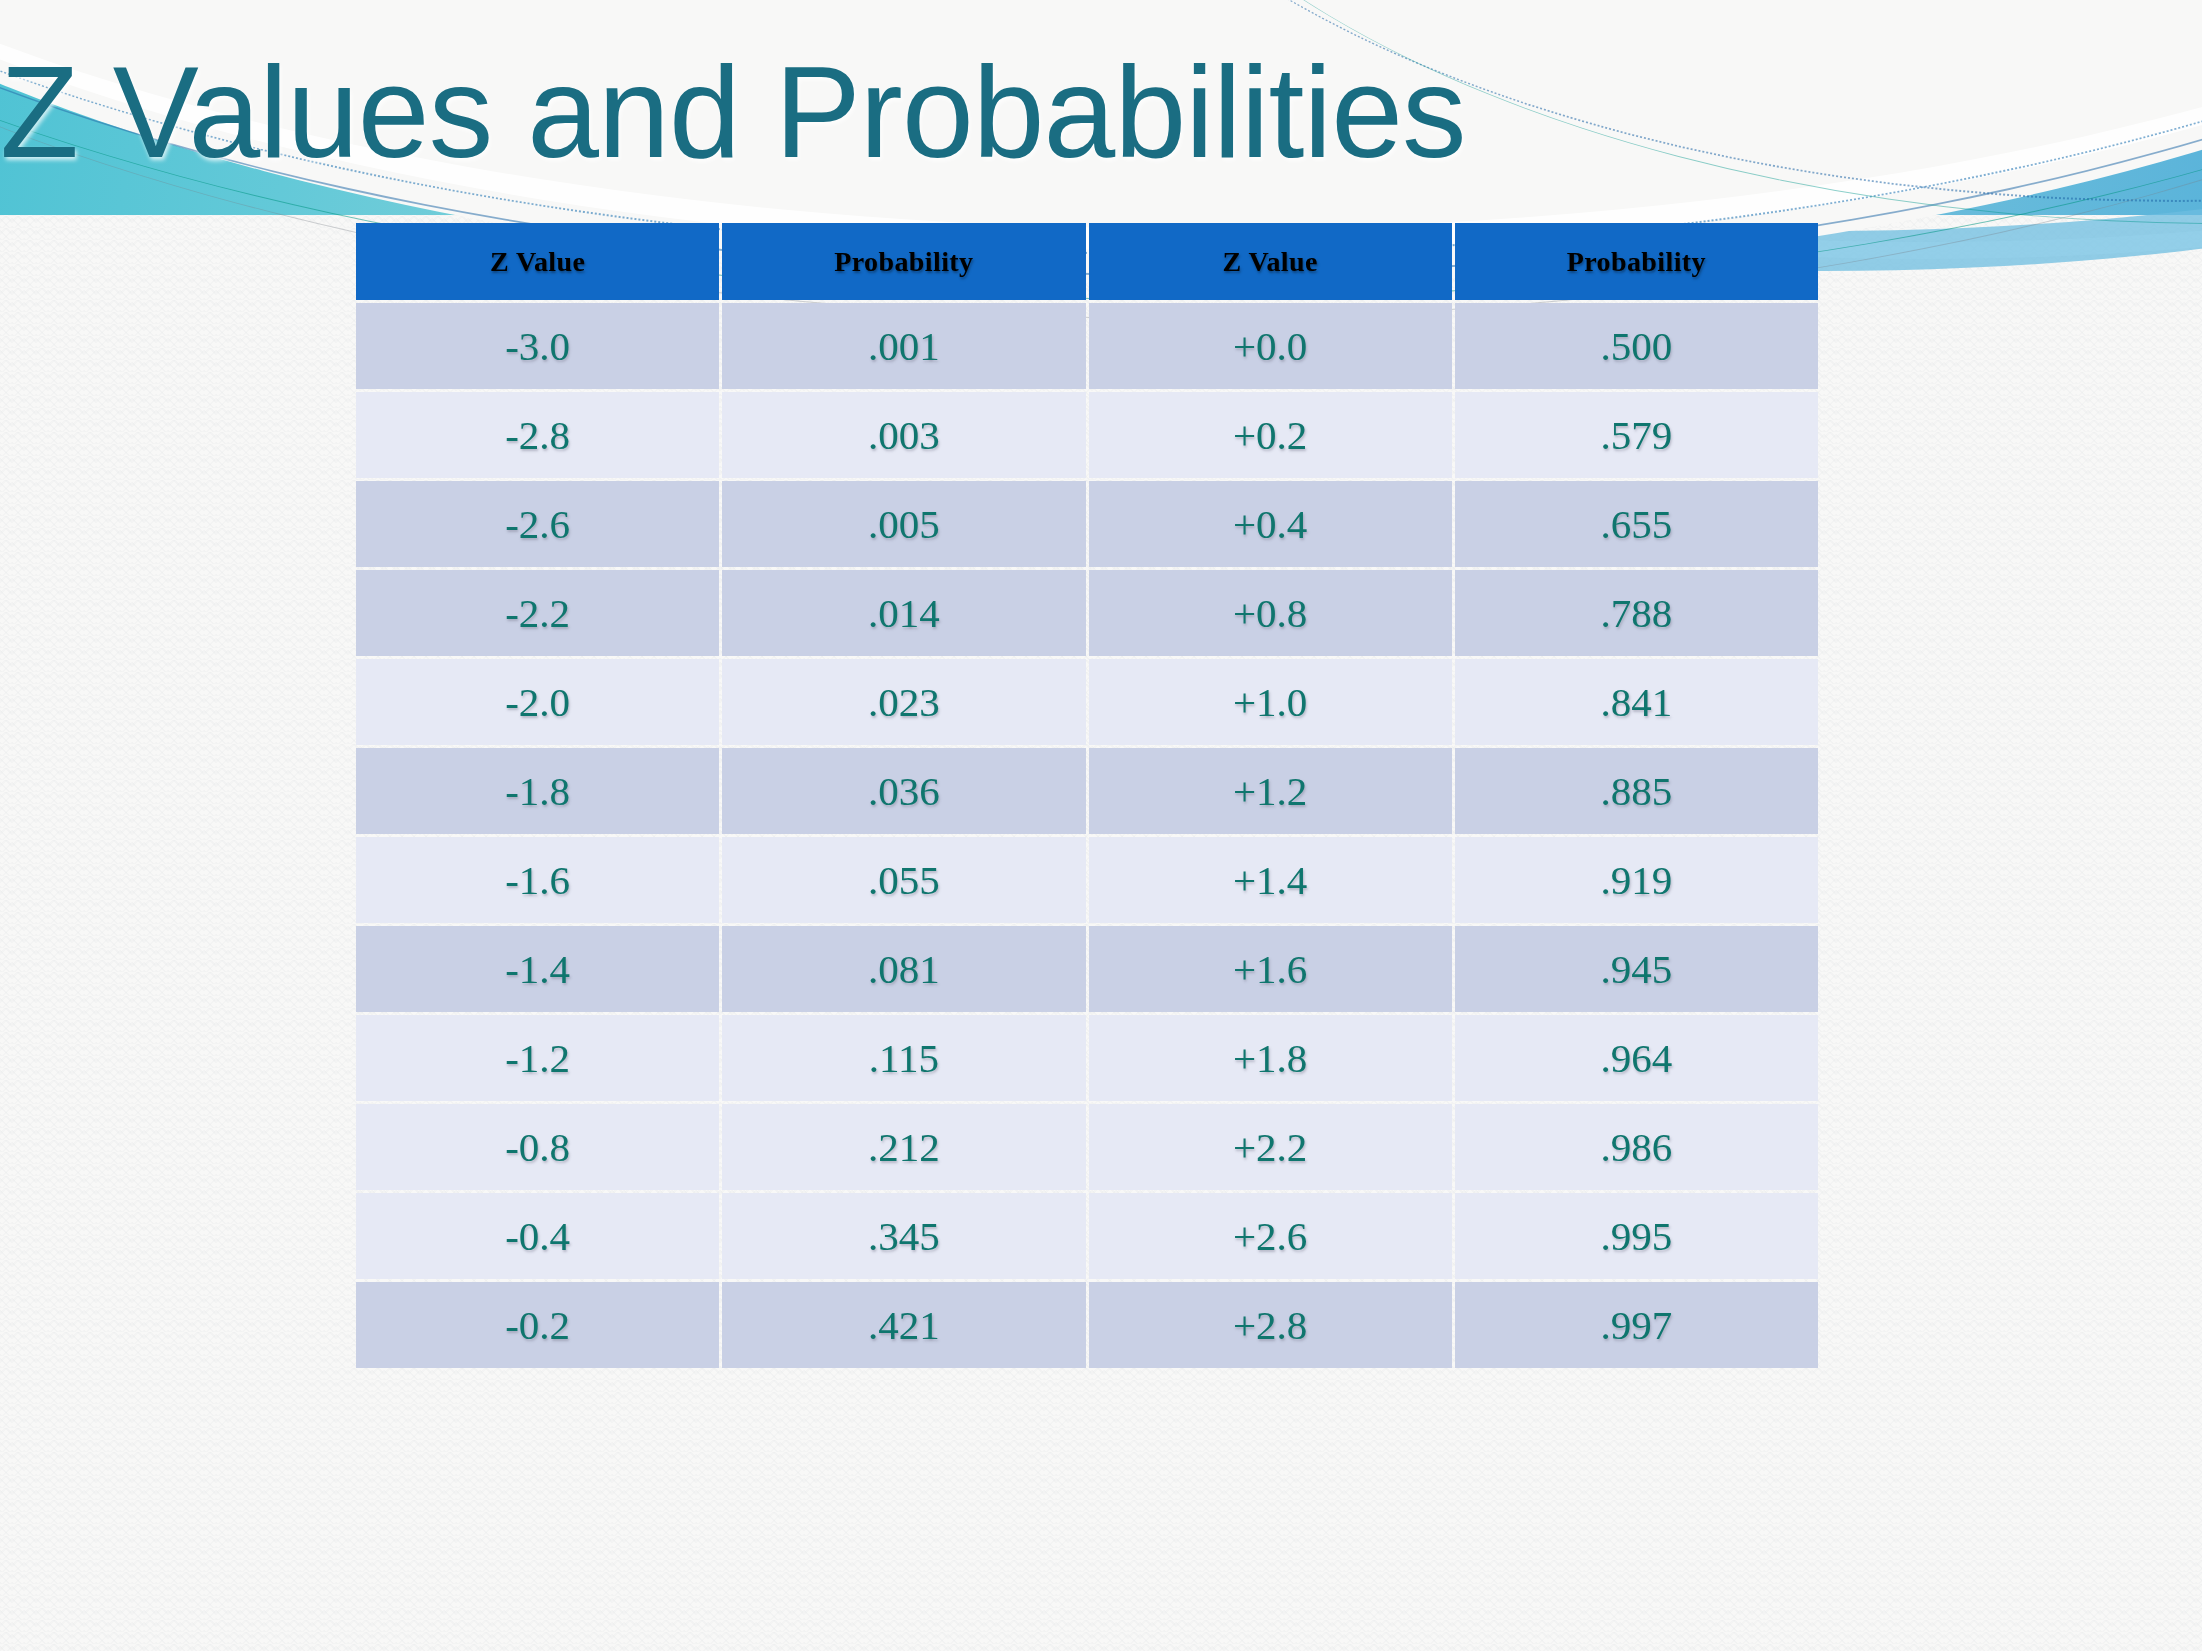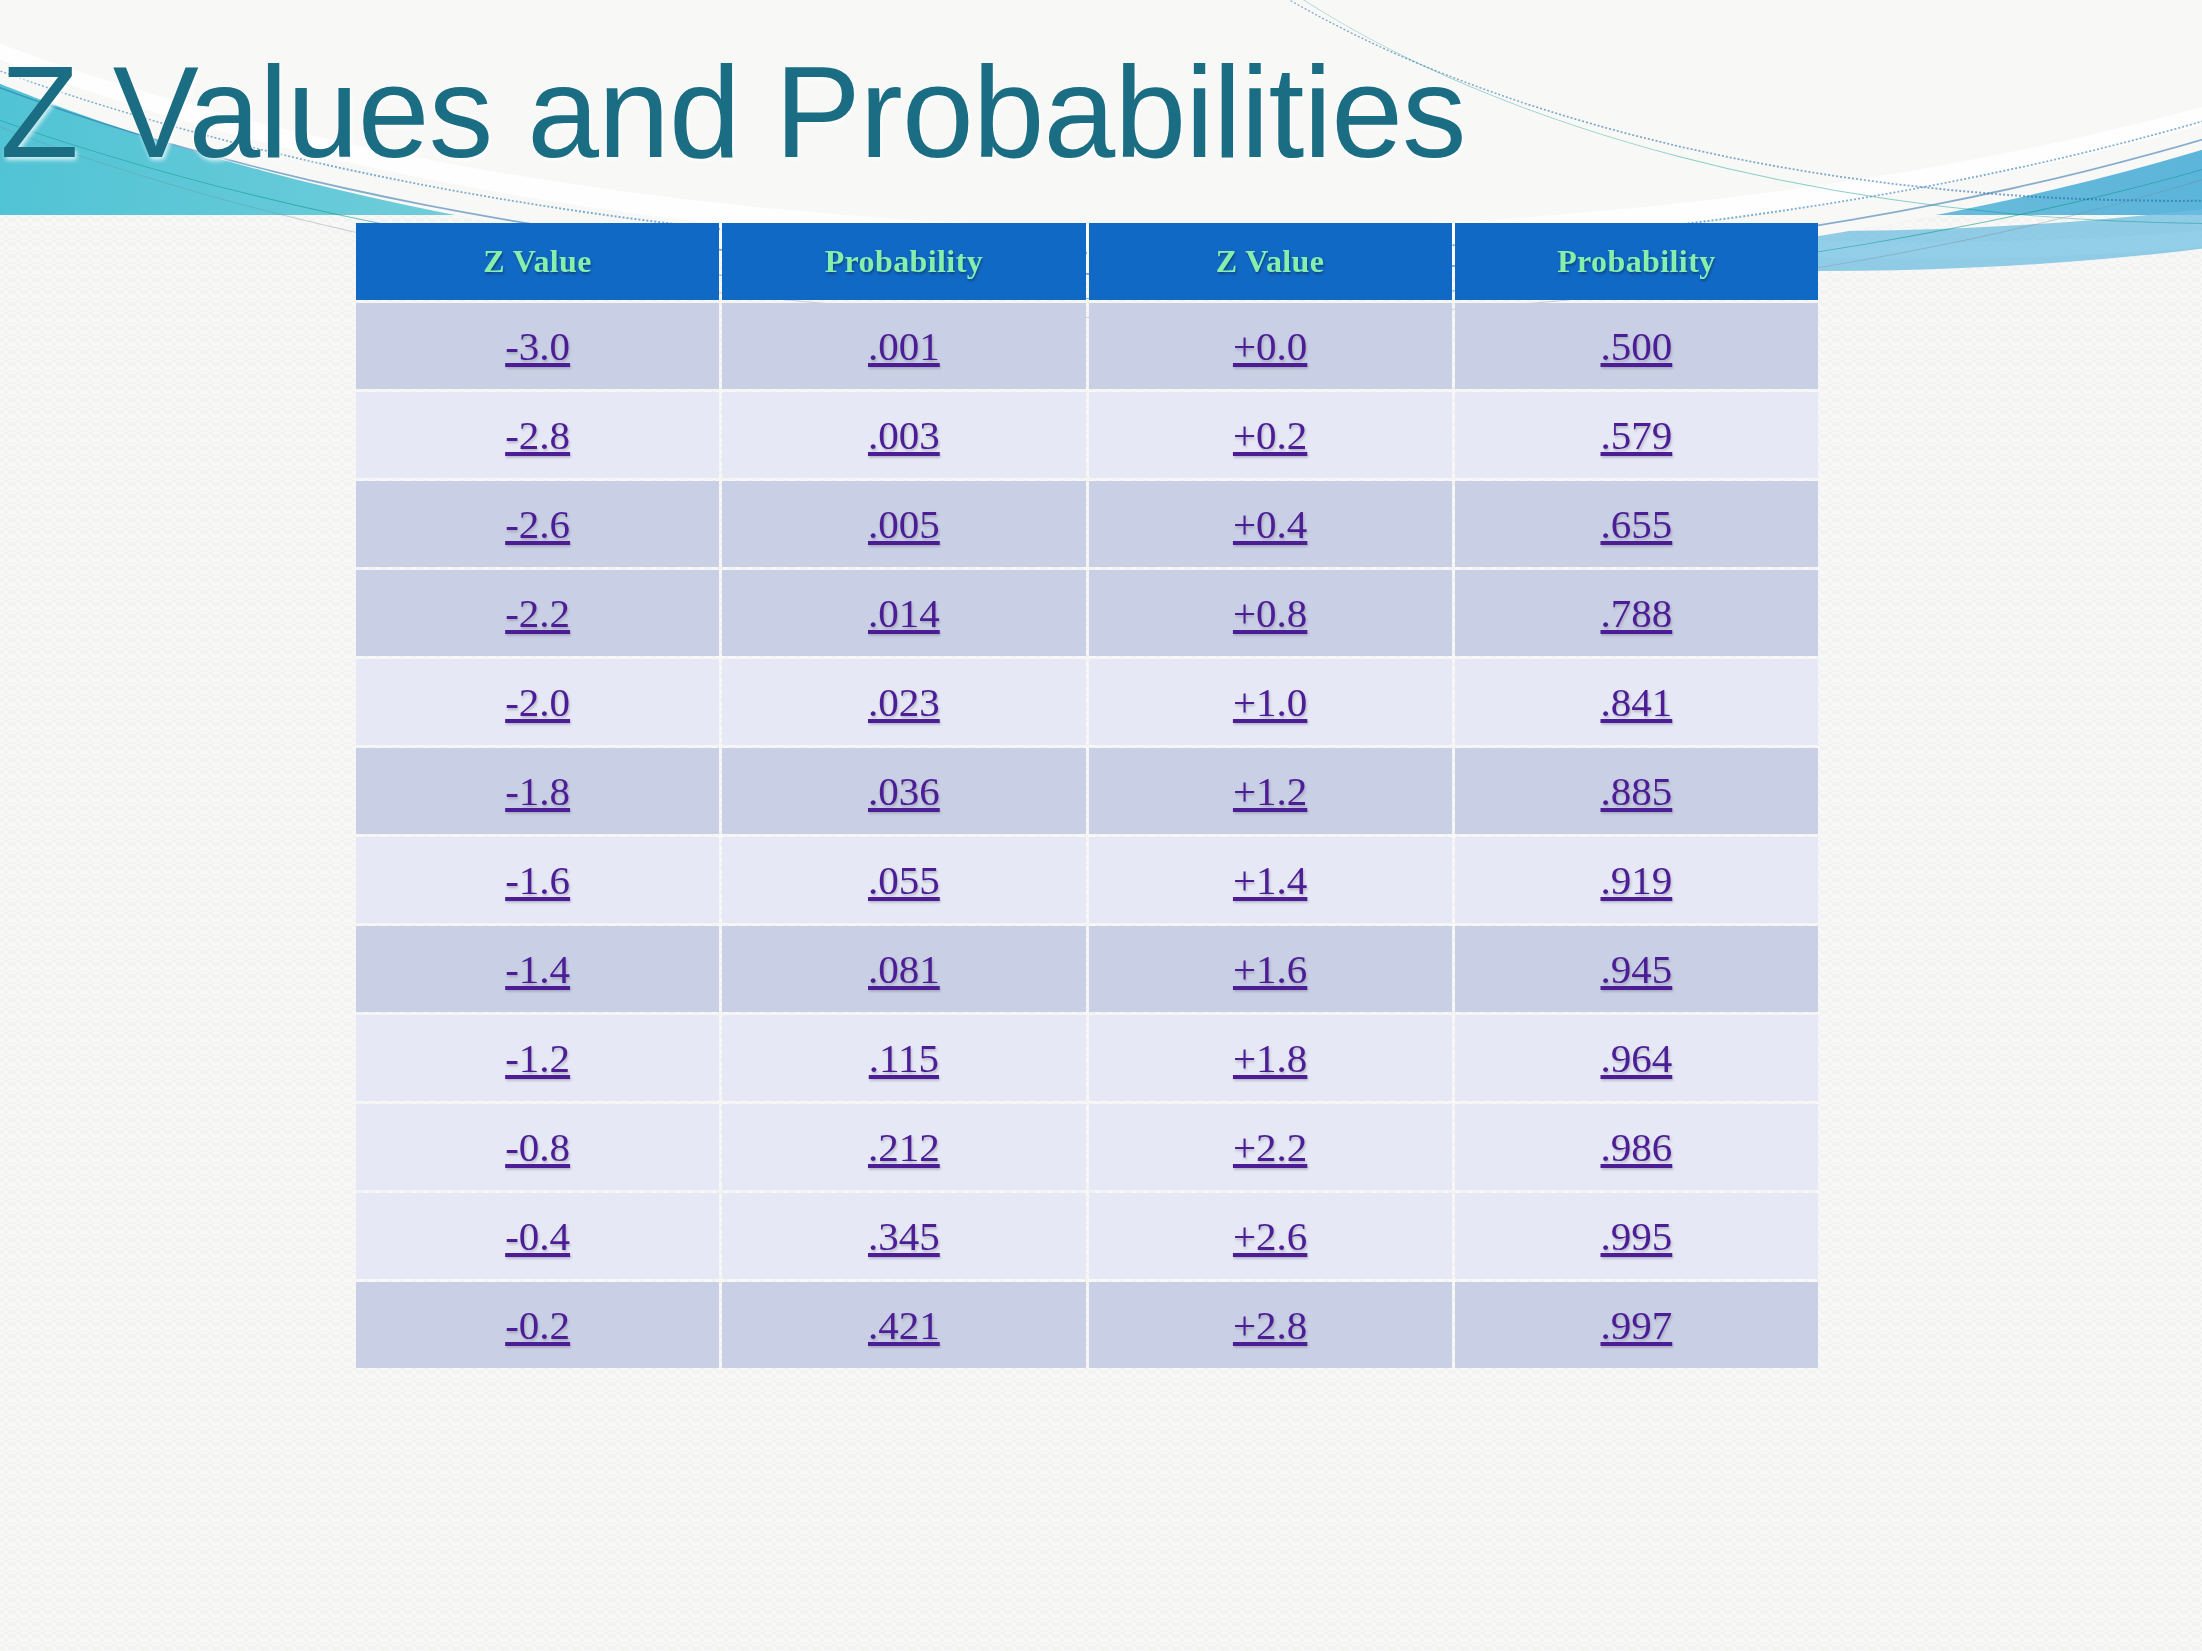--- a/index.html
+++ b/index.html
@@ -89,39 +89,38 @@
   #z-table {
     position:absolute;
     left:353px; top:220px;
     width:1468px;
     border-collapse:separate;
     border-spacing:3.4px 3.4px;
     table-layout:fixed;
   }
   #z-table th {
     background:#1169c6;
-    color:#86efac;
+    color:#000000;
     font-family:"Liberation Serif", serif;
     font-weight:700;
-    font-size:32px;
+    font-size:28px;
     height:77px;
     text-align:center;
     vertical-align:middle;
     text-shadow:0.9px 1.7px 2.6px rgba(0,0,0,.35);
     letter-spacing:0.4px;
   }
   #z-table td {
     font-family:"Liberation Serif", serif;
     font-size:41px;
-    color:#4c1d95;
+    color:#0f766e;
     height:86px;
     text-align:center;
     vertical-align:middle;
     text-shadow:0.9px 1.7px 2.6px rgba(120,120,140,.45);
-    text-decoration:underline;
   }
   #z-table tbody tr.row-dark td { background:#c9d0e5; }
   #z-table tbody tr.row-light td { background:#e6e9f5;text-align:center; }
 </style>
 </head>
 <body>
 
 <div id="slide-bg">
   <div id="paper-texture"></div>
   <div id="header-band"></div>

